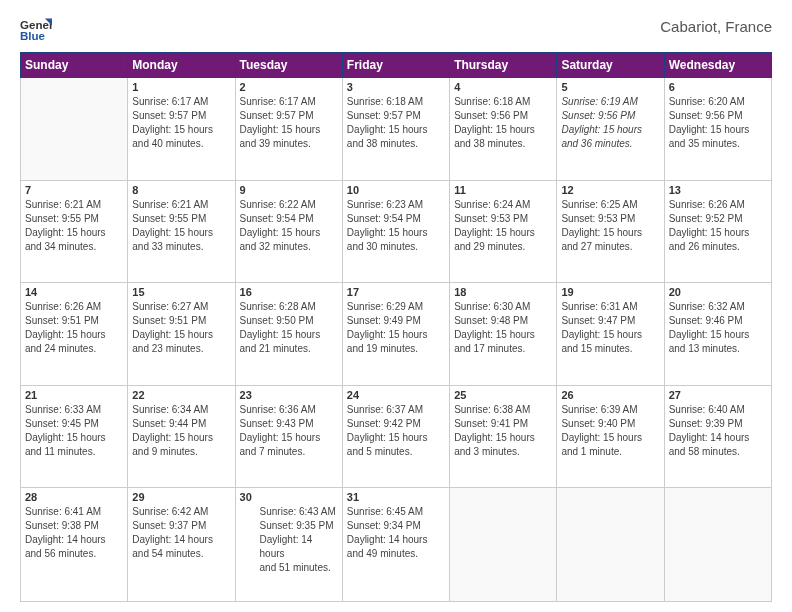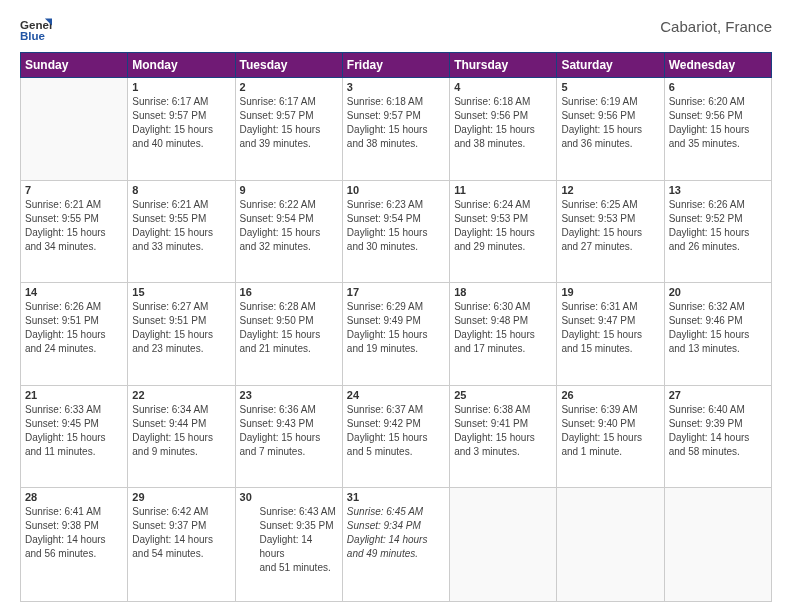--- a/index.html
+++ b/index.html
@@ -140,21 +140,21 @@
           </td>
           <td>
             <div class="day-number">4</div>
             <div class="day-info" style="white-space: pre-line;">Sunrise: 6:18 AM
 Sunset: 9:56 PM
 Daylight: 15 hours
 and 38 minutes.</div>
           </td>
           <td>
             <div class="day-number">5</div>
-            <div class="day-info" style="white-space: pre-line;">Sunrise: 6:19 AM
+            <div class="day-info" style="white-space: pre-line; font-style: italic;">Sunrise: 6:19 AM
 Sunset: 9:56 PM
 Daylight: 15 hours
 and 36 minutes.</div>
           </td>
           <td>
             <div class="day-number">6</div>
             <div class="day-info" style="white-space: pre-line;">Sunrise: 6:20 AM
 Sunset: 9:56 PM
 Daylight: 15 hours
 and 35 minutes.</div>
@@ -330,21 +330,21 @@
           </td>
           <td>
             <div class="day-number">30</div>
             <div class="day-info" style="white-space: pre-line; margin-left: 20px;">Sunrise: 6:43 AM
 Sunset: 9:35 PM
 Daylight: 14 hours
 and 51 minutes.</div>
           </td>
           <td>
             <div class="day-number">31</div>
-            <div class="day-info" style="white-space: pre-line; font-style: italic;">Sunrise: 6:45 AM
+            <div class="day-info" style="white-space: pre-line;">Sunrise: 6:45 AM
 Sunset: 9:34 PM
 Daylight: 14 hours
 and 49 minutes.</div>
           </td>
           <td class="empty"></td>
           <td class="empty"></td>
           <td class="empty"></td>
         </tr>
       </tbody>
   </table>

